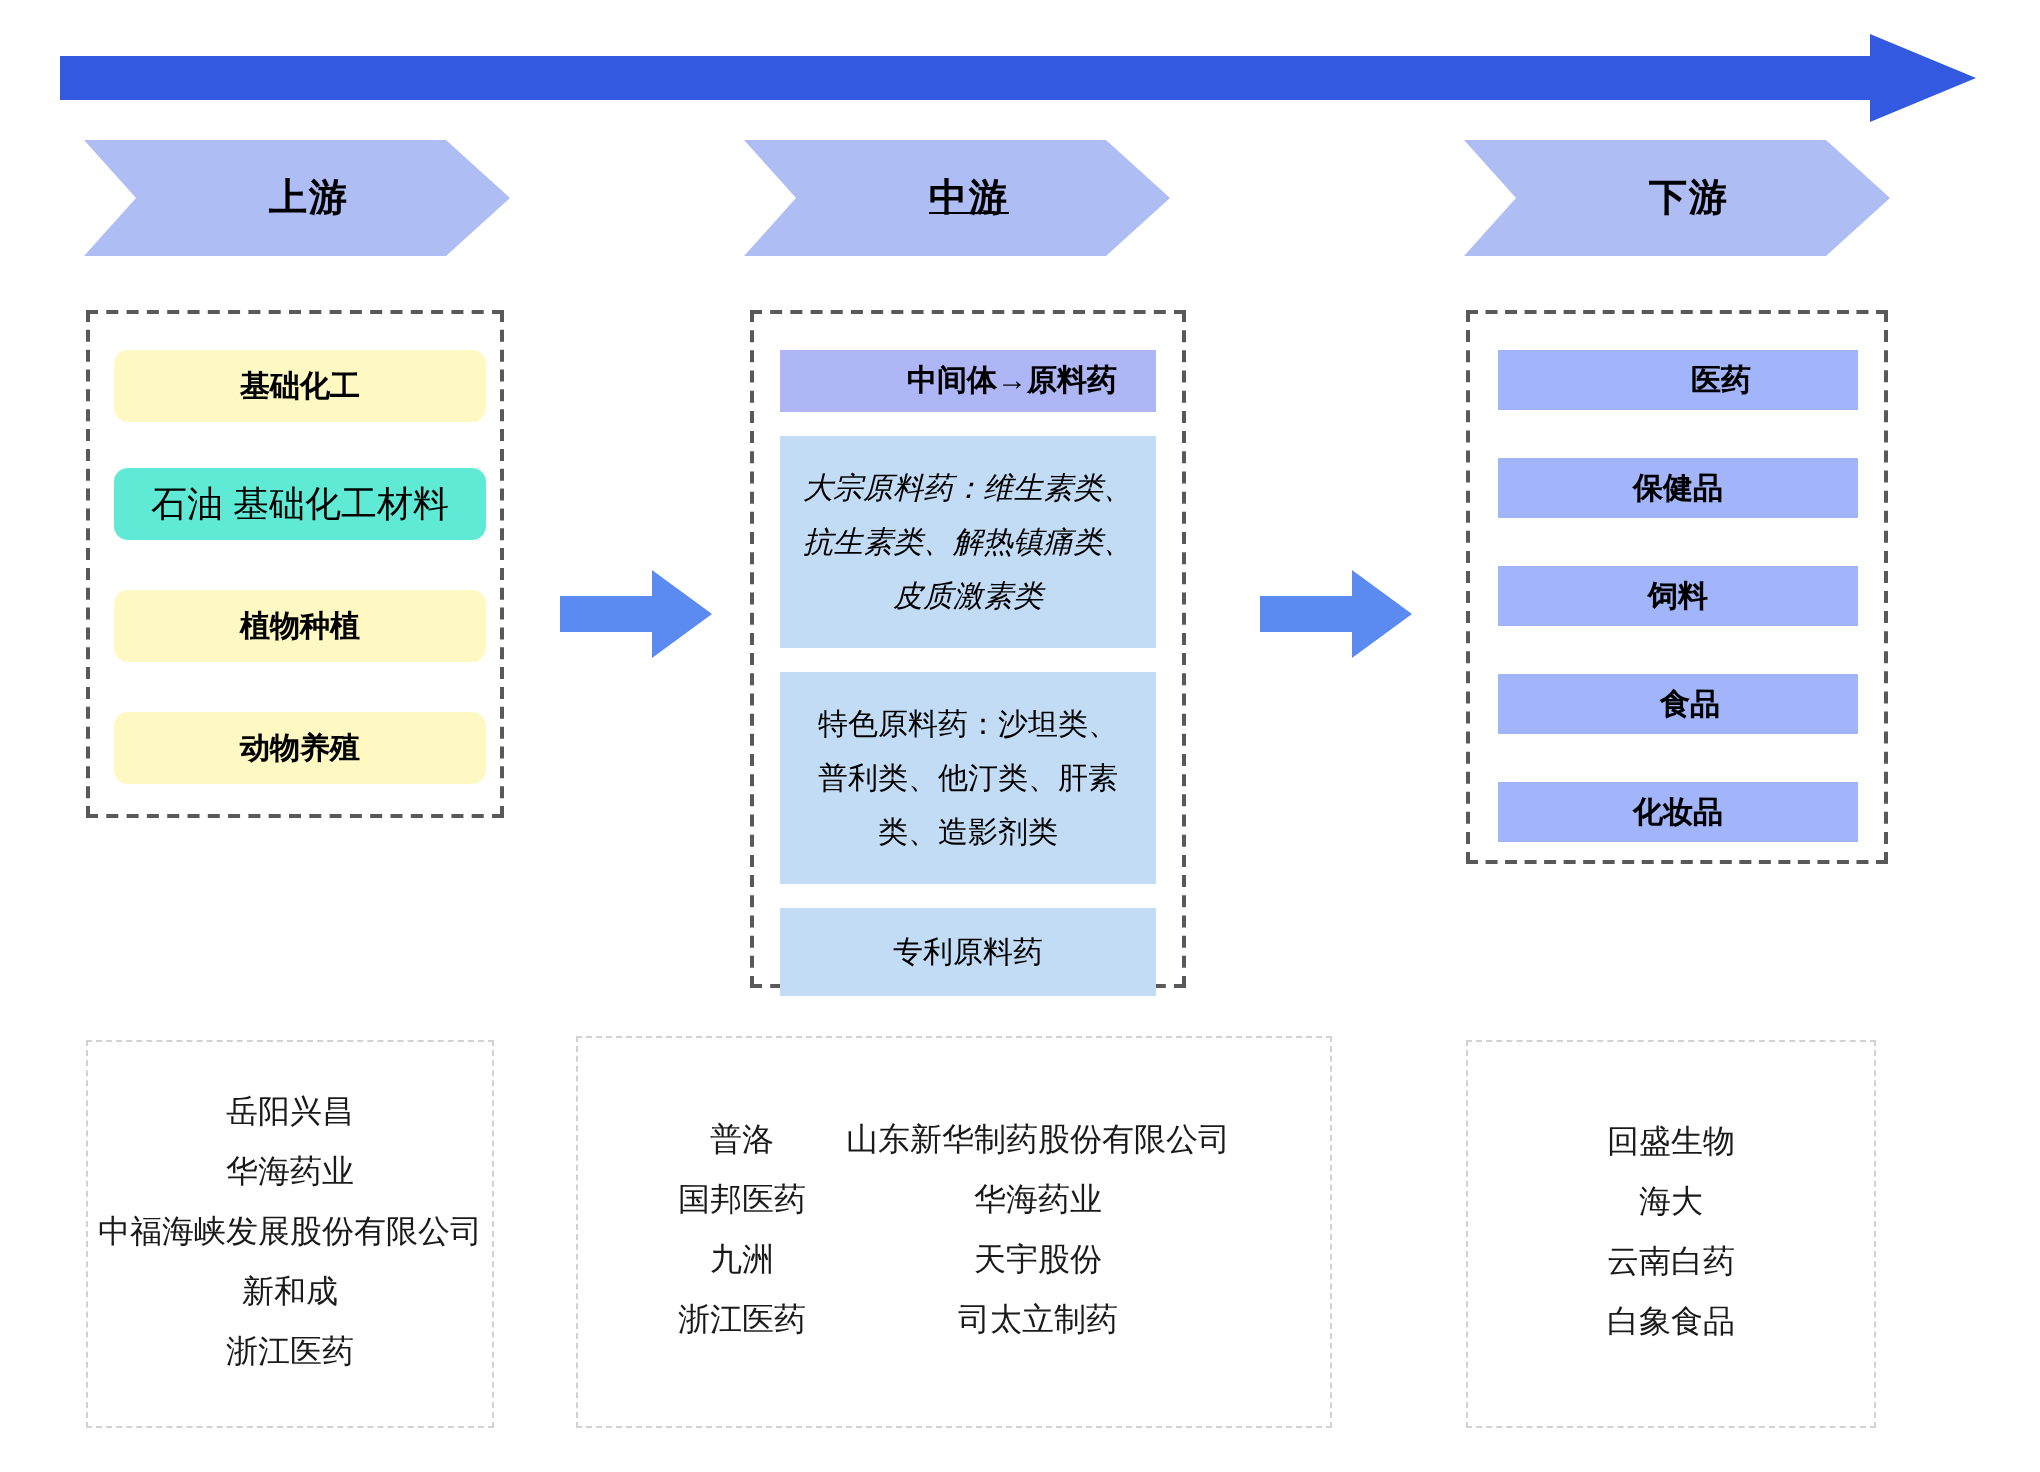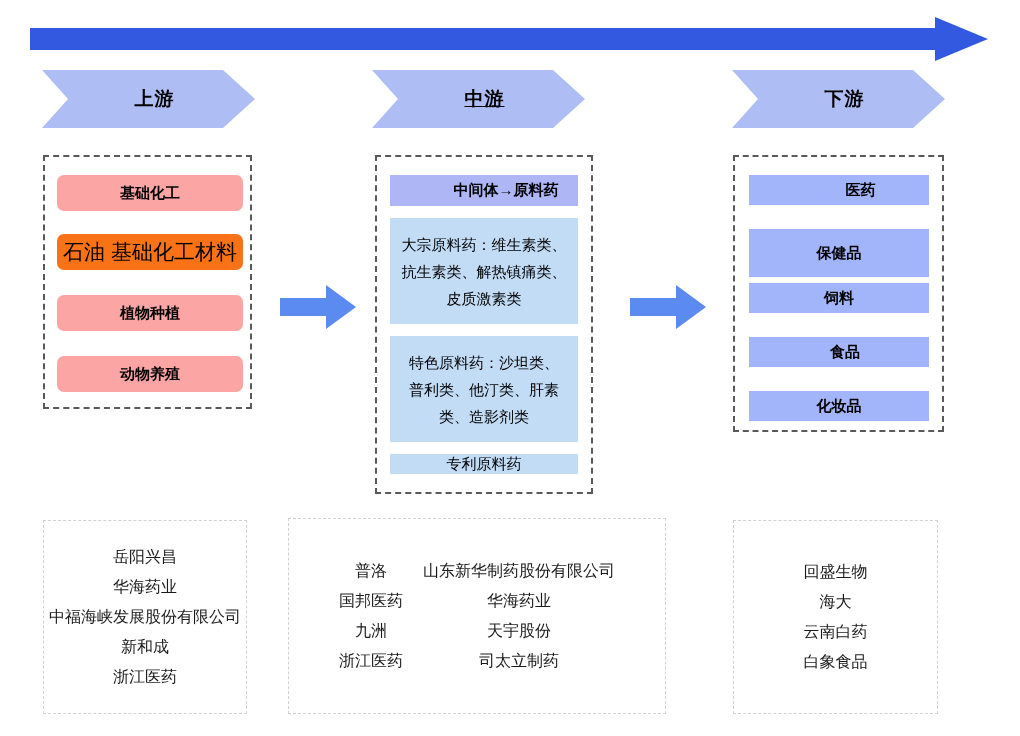--- a/index.html
+++ b/index.html
@@ -60,30 +60,30 @@
   
   .pill {
     position: absolute;
     display: flex;
     align-items: center;
     justify-content: center;
     text-align: center;
     box-sizing: border-box;
   }
   .pill-strong {
-    background: #fca5a5;
+    background: #fef9c3;
     border-radius: 7px;
     font-weight: bold;
     font-size: 15px;
   }
   .pill-light {
-    background: #f97316;
+    background: #5eead4;
     border-radius: 7px;
     font-weight: normal;
-    font-size: 21px;
+    font-size: 18px;
   }
   .pill-square {
     background: #a3b5fa;
     border-radius: 0;
     font-weight: bold;
     font-size: 15px;
   }
   .pill-multiline {
     background: #c3dcf6;
     border-radius: 0;
@@ -108,27 +108,27 @@
   }
 
   
   #up-0 { left: 57px; top: 175px; width: 186px; height: 36px; }
   #up-1 { left: 57px; top: 234px; width: 186px; height: 36px; }
   #up-2 { left: 57px; top: 295px; width: 186px; height: 36px; }
   #up-3 { left: 57px; top: 356px; width: 186px; height: 36px; }
 
   
   #mid-0 { left: 390px; top: 175px; width: 188px; height: 31px; }
-  #mid-1 { left: 390px; top: 218px; width: 188px; height: 106px; }
+  #mid-1 { left: 390px; top: 218px; width: 188px; height: 106px; font-style: italic; }
   #mid-2 { left: 390px; top: 336px; width: 188px; height: 106px; }
-  #mid-3 { left: 390px; top: 454px; width: 188px; height: 20px; }
+  #mid-3 { left: 390px; top: 454px; width: 188px; height: 44px; }
 
   
   #down-0 { left: 749px; top: 175px; width: 180px; height: 30px; padding-left: 43px; }
-  #down-1 { left: 749px; top: 229px; width: 180px; height: 48px; }
+  #down-1 { left: 749px; top: 229px; width: 180px; height: 30px; }
   #down-2 { left: 749px; top: 283px; width: 180px; height: 30px; }
   #down-3 { left: 749px; top: 337px; width: 180px; height: 30px; padding-left: 12px; }
   #down-4 { left: 749px; top: 391px; width: 180px; height: 30px; }
 
   
   .connector {
     position: absolute;
     width: 76px;
     height: 44px;
   }

